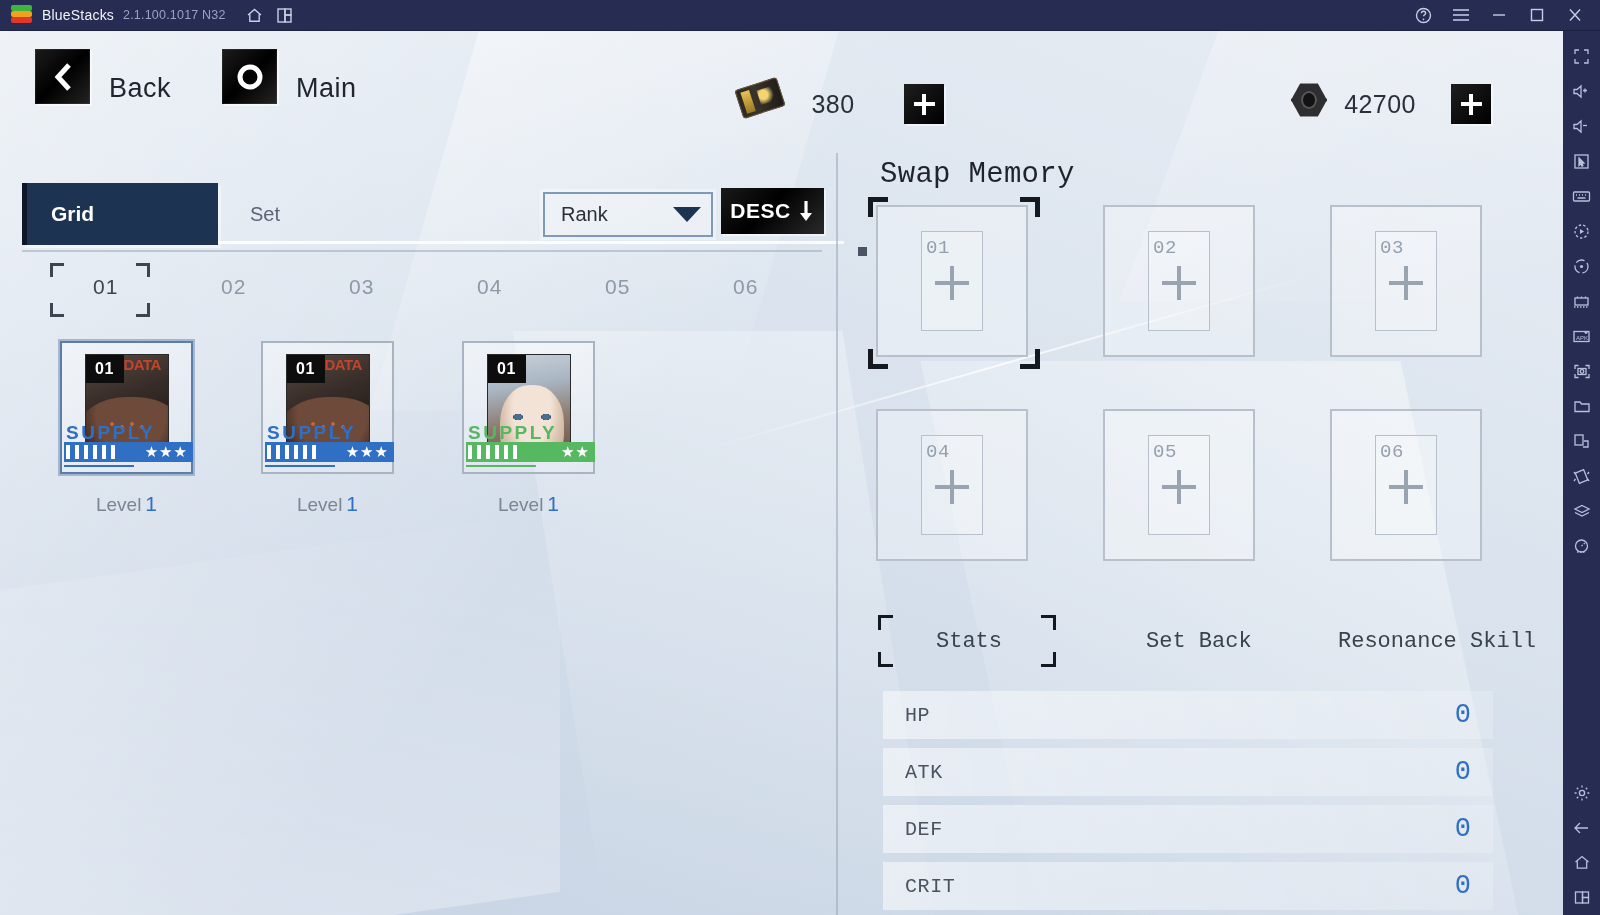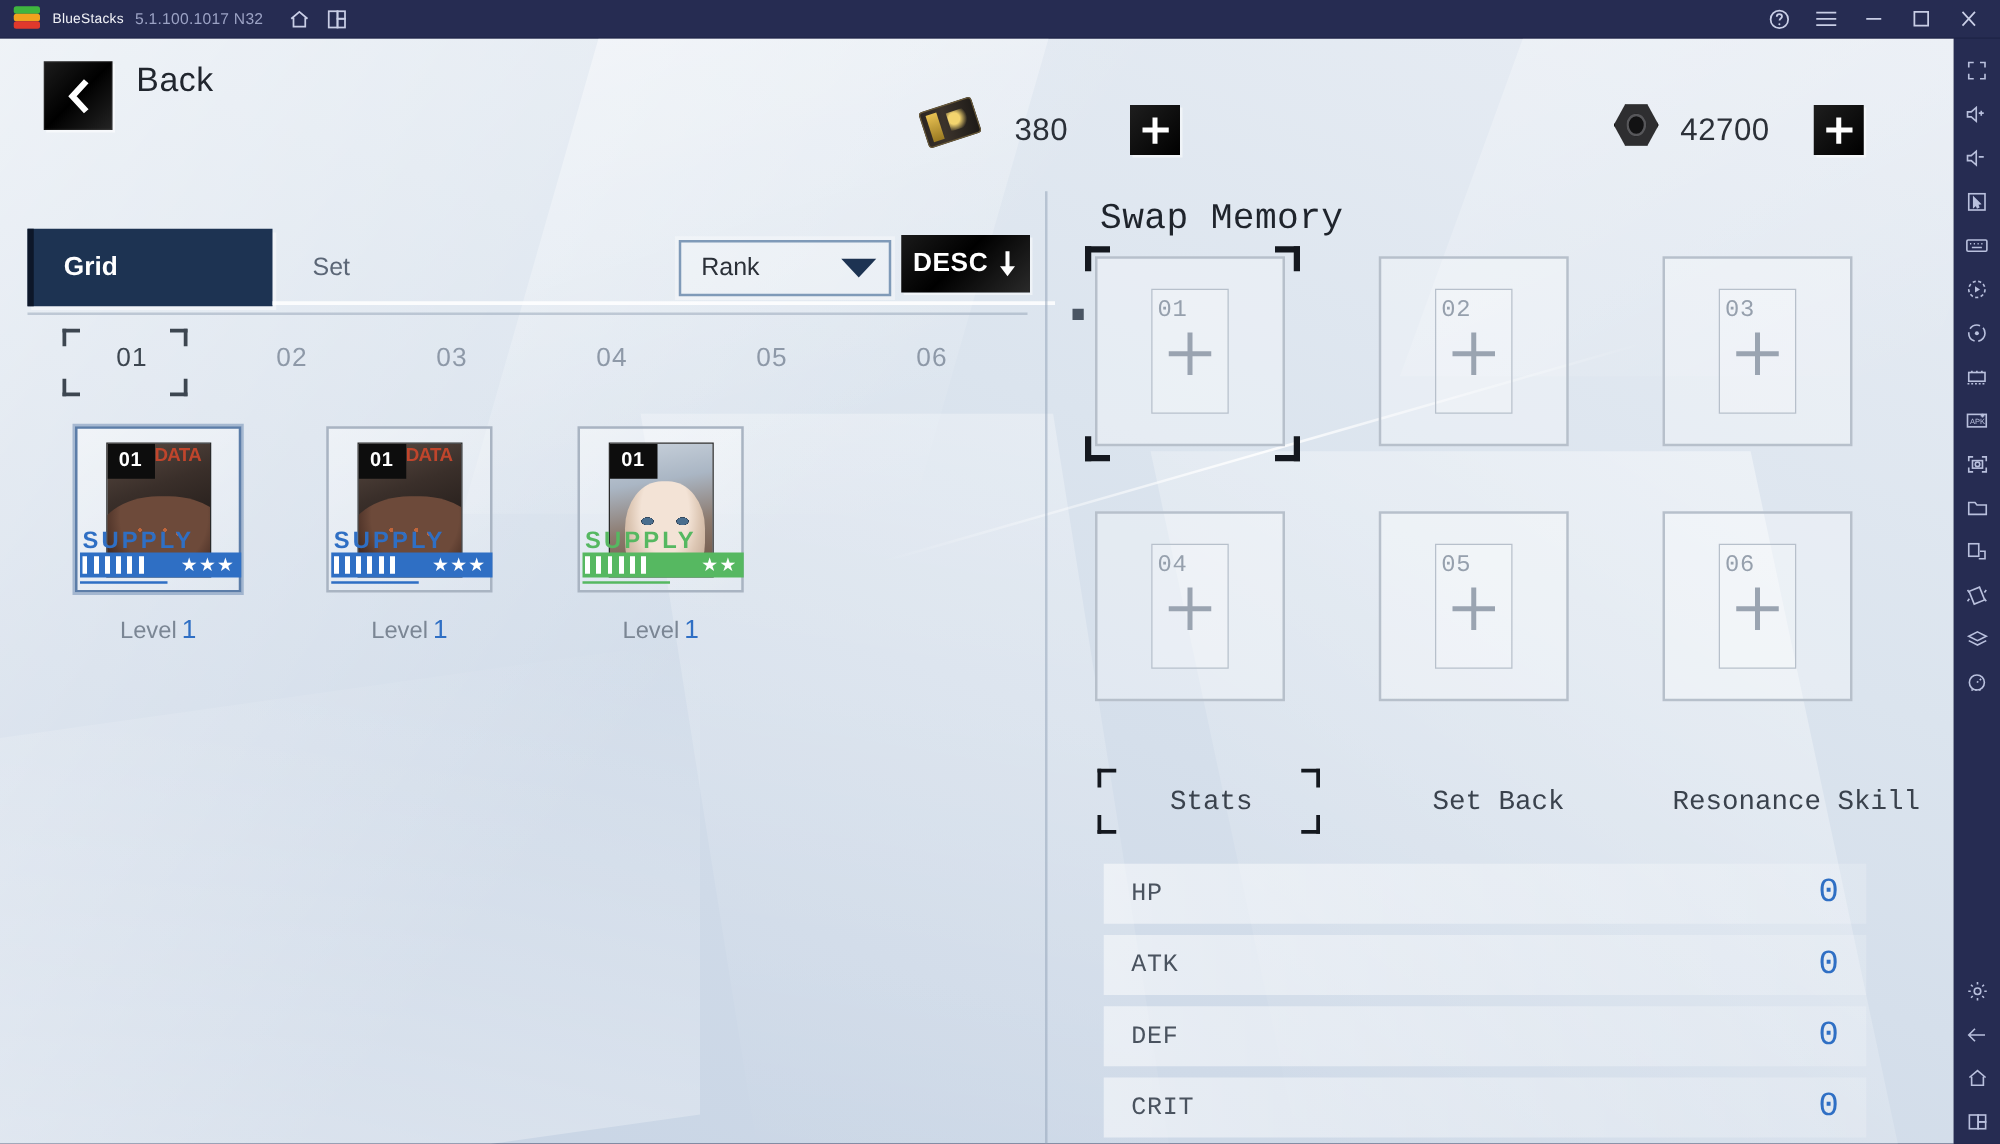--- a/index.html
+++ b/index.html
@@ -17,21 +17,21 @@
     border-bottom: 1px solid #1d2244;
   }
   .bs-logo {
     width: 21px; height: 21px; margin-left: 11px; margin-right: 10px;
     position: relative; flex: none;
   }
   .bs-logo i { position: absolute; left: 0; width: 21px; height: 6px; border-radius: 2px; display: block; }
   .bs-logo i:nth-child(1) { top: 0px;  background: #3fb53f; }
   .bs-logo i:nth-child(2) { top: 6px;  background: #f0a21e; }
   .bs-logo i:nth-child(3) { top: 12px; background: #e0392c; }
-  .bs-title { color: #f2f3f8; font-size: 11px; letter-spacing: .2px; }
+  .bs-title { color: #f2f3f8; font-size: 14px; letter-spacing: .2px; }
   .bs-ver { color: #9ba2c4; font-size: 12.5px; margin-left: 9px; letter-spacing: .2px; }
   .tb-ico { width: 30px; height: 30px; display: flex; align-items: center; justify-content: center; }
   .tb-ico svg { stroke: #c9cee6; fill: none; stroke-width: 1.4; }
   .tb-left-icons { display: flex; margin-left: 14px; }
   .tb-right { margin-left: auto; display: flex; align-items: center; padding-right: 6px; }
   .tb-right .tb-ico { width: 38px; height: 31px; }
 
   
   .sidebar {
     position: absolute; right: 0; top: 31px; width: 37px; height: 884px;
@@ -65,21 +65,21 @@
         background: linear-gradient(150deg, rgba(255,255,255,.32), rgba(255,255,255,0));
         transform: skewX(-20deg); }
   .f5 { left: 560px; top: 300px; width: 330px; height: 600px;
         background: linear-gradient(190deg, rgba(255,255,255,.30), rgba(255,255,255,0));
         transform: skewX(9deg); }
   .streak { position: absolute; left: 690px; top: 330px; width: 640px; height: 2px;
         background: linear-gradient(90deg, rgba(255,255,255,0), rgba(255,255,255,.85), rgba(255,255,255,0));
         transform: rotate(-16deg); }
 
   
-  .navbtn { position: absolute; display: flex; align-items: flex-start; }
+  .navbtn { position: absolute; display: flex; align-items: flex-end; }
   .sqbtn {
     width: 55px; height: 55px; background: linear-gradient(135deg,#1c1c1c 0%, #000 50%, #242424 100%);
     display: flex; align-items: center; justify-content: center;
     box-shadow: 2px 2px 0 rgba(255,255,255,.55), inset 0 0 0 1px rgba(255,255,255,.08);
   }
   .sqbtn svg { stroke: #fff; fill: none; stroke-width: 5; }
   .navlabel { font-size: 27px; color: #21262e; margin-left: 19px; letter-spacing: .5px; }
 
   .cur { position: absolute; display: flex; align-items: center; }
   .cur-ico { width: 48px; height: 42px; position: relative; }
@@ -284,21 +284,21 @@
 
 <div id="app">
 
   <div class="titlebar">
     <div class="bs-logo">
         <i></i>
         <i></i>
         <i></i>
       </div>
     <div class="bs-title">BlueStacks</div>
-    <div class="bs-ver">5.1.100.1017 N32</div>
+    <div class="bs-ver">2.1.100.1017 N32</div>
     <div class="tb-left-icons">
       <div class="tb-ico">
         <svg width="17" height="17" viewBox="0 0 17 17">
             <path d="M2 8 L8.5 2.5 L15 8 M3.8 7.2 V14.2 H13.2 V7.2"></path>
           </svg>
       </div>
       <div class="tb-ico">
         <svg width="17" height="17" viewBox="0 0 17 17">
             <rect x="2" y="2" width="7" height="13"></rect>
             <rect x="9" y="2" width="6" height="6"></rect>
@@ -345,20 +345,28 @@
     <div class="facet f5"></div>
     <div class="streak"></div>
 
     <div class="navbtn" style="left:35px; top:18px;">
       <div class="sqbtn">
         <svg width="22" height="30" viewBox="0 0 22 30">
             <path d="M17 3 L6 15 L17 27"></path>
           </svg>
       </div>
       <div class="navlabel">Back</div>
+    </div>
+    <div class="navbtn" style="left:222px; top:18px;">
+      <div class="sqbtn">
+        <svg width="30" height="30" viewBox="0 0 30 30">
+            <circle cx="15" cy="15" r="10"></circle>
+          </svg>
+      </div>
+      <div class="navlabel">Main</div>
     </div>
 
     <div class="cur" style="left:738px; top:52px;">
       <div class="cur-ico">
           <div class="ico-card"></div>
         </div>
       <div class="cur-val">380</div>
       <div class="plusbtn" style="margin-left:24px;"></div>
     </div>
     <div class="cur" style="left:1285px; top:52px;">

